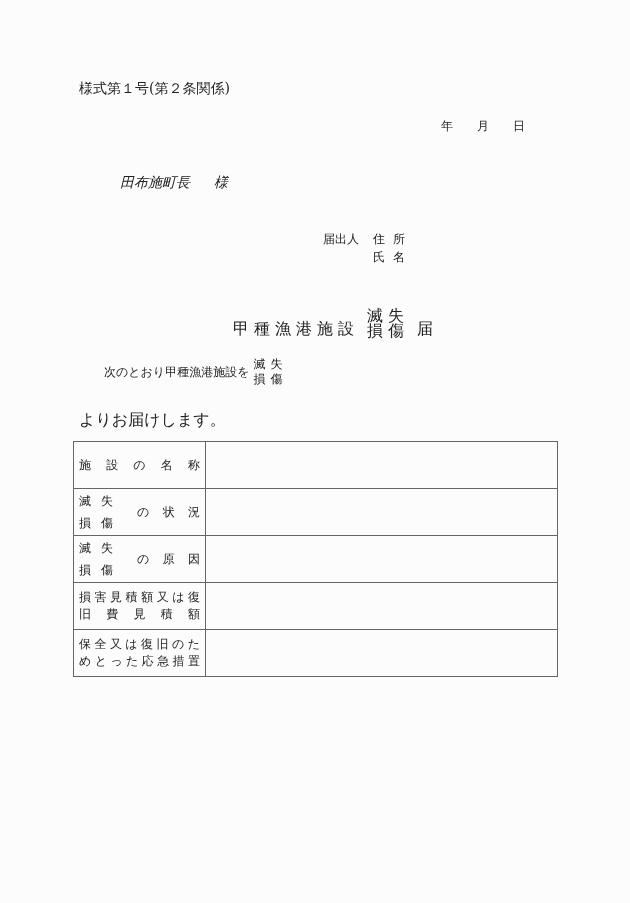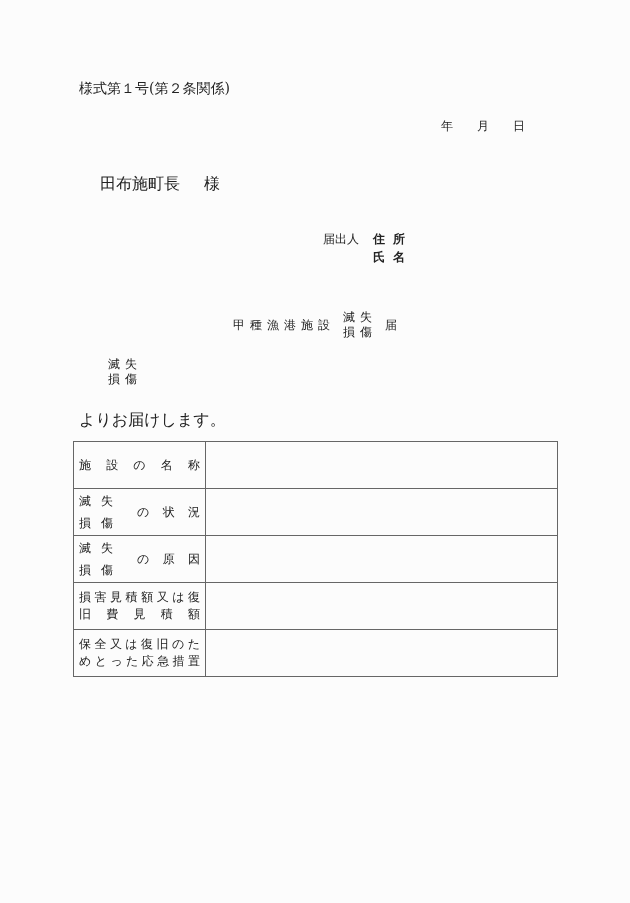--- a/index.html
+++ b/index.html
@@ -6,27 +6,27 @@
   body {
     width:630px; height:903px; background:#fcfcfc; position:relative; overflow:hidden;
     font-family: "DejaVu Serif", "Liberation Serif", serif;
     color:#222; font-size:12px;
   }
   .abs { position:absolute; white-space:nowrap; }
   .form-number { left:79px; top:80px; font-size:14px; }
   .date-line { left:441px; top:118px; font-size:12px;text-align:right; }
   .date-line span { display:inline-block; }
   .date-line .gap { width:24px; }
-  .addressee { left:100px; top:174px; font-size:16px; }
+  .addressee { left:120px; top:174px; font-size:14px;font-style:italic; }
   .addressee .sama { margin-left:24px; }
   .applicant { left:323px; top:230px; font-size:12px; line-height:18px; }
   .applicant .row { display:flex; }
   .applicant .lbl { width:50px; }
-  .applicant .fld { letter-spacing:8px;font-weight:bold; }
-  .title { left:233px; top:310px; font-size:12px; display:flex; align-items:center; }
+  .applicant .fld { letter-spacing:8px; }
+  .title { left:233px; top:310px; font-size:16px; display:flex; align-items:flex-end;font-family:Liberation Mono, monospace; }
   .title .tc { letter-spacing:5px; }
   .stack { display:inline-flex; flex-direction:column; line-height:15px; margin:0 8px; letter-spacing:5px; }
   .body1 { left:104px; top:357px; font-size:12px; display:flex; align-items:center; }
   .body1 .stack { margin:0 4px; }
   .body2 { left:79px; top:410px; font-size:16px; }
 
   table.form-table {
     position:absolute; left:73px; top:441px; width:485px;
     border-collapse:collapse; font-size:12px;
   }
@@ -67,20 +67,21 @@
 <div class="abs title">
   <span class="tc">甲種漁港施設</span>
   <span class="stack">
     <span>滅失</span>
     <span>損傷</span>
   </span>
   <span>届</span>
 </div>
 
 <div class="abs body1">
+  <span>次のとおり甲種漁港施設を</span>
   <span class="stack">
     <span>滅失</span>
     <span>損傷</span>
   </span>
 </div>
 <div class="abs body2">よりお届けします。</div>
 
 <table class="form-table">
   <tbody>
       <tr>

